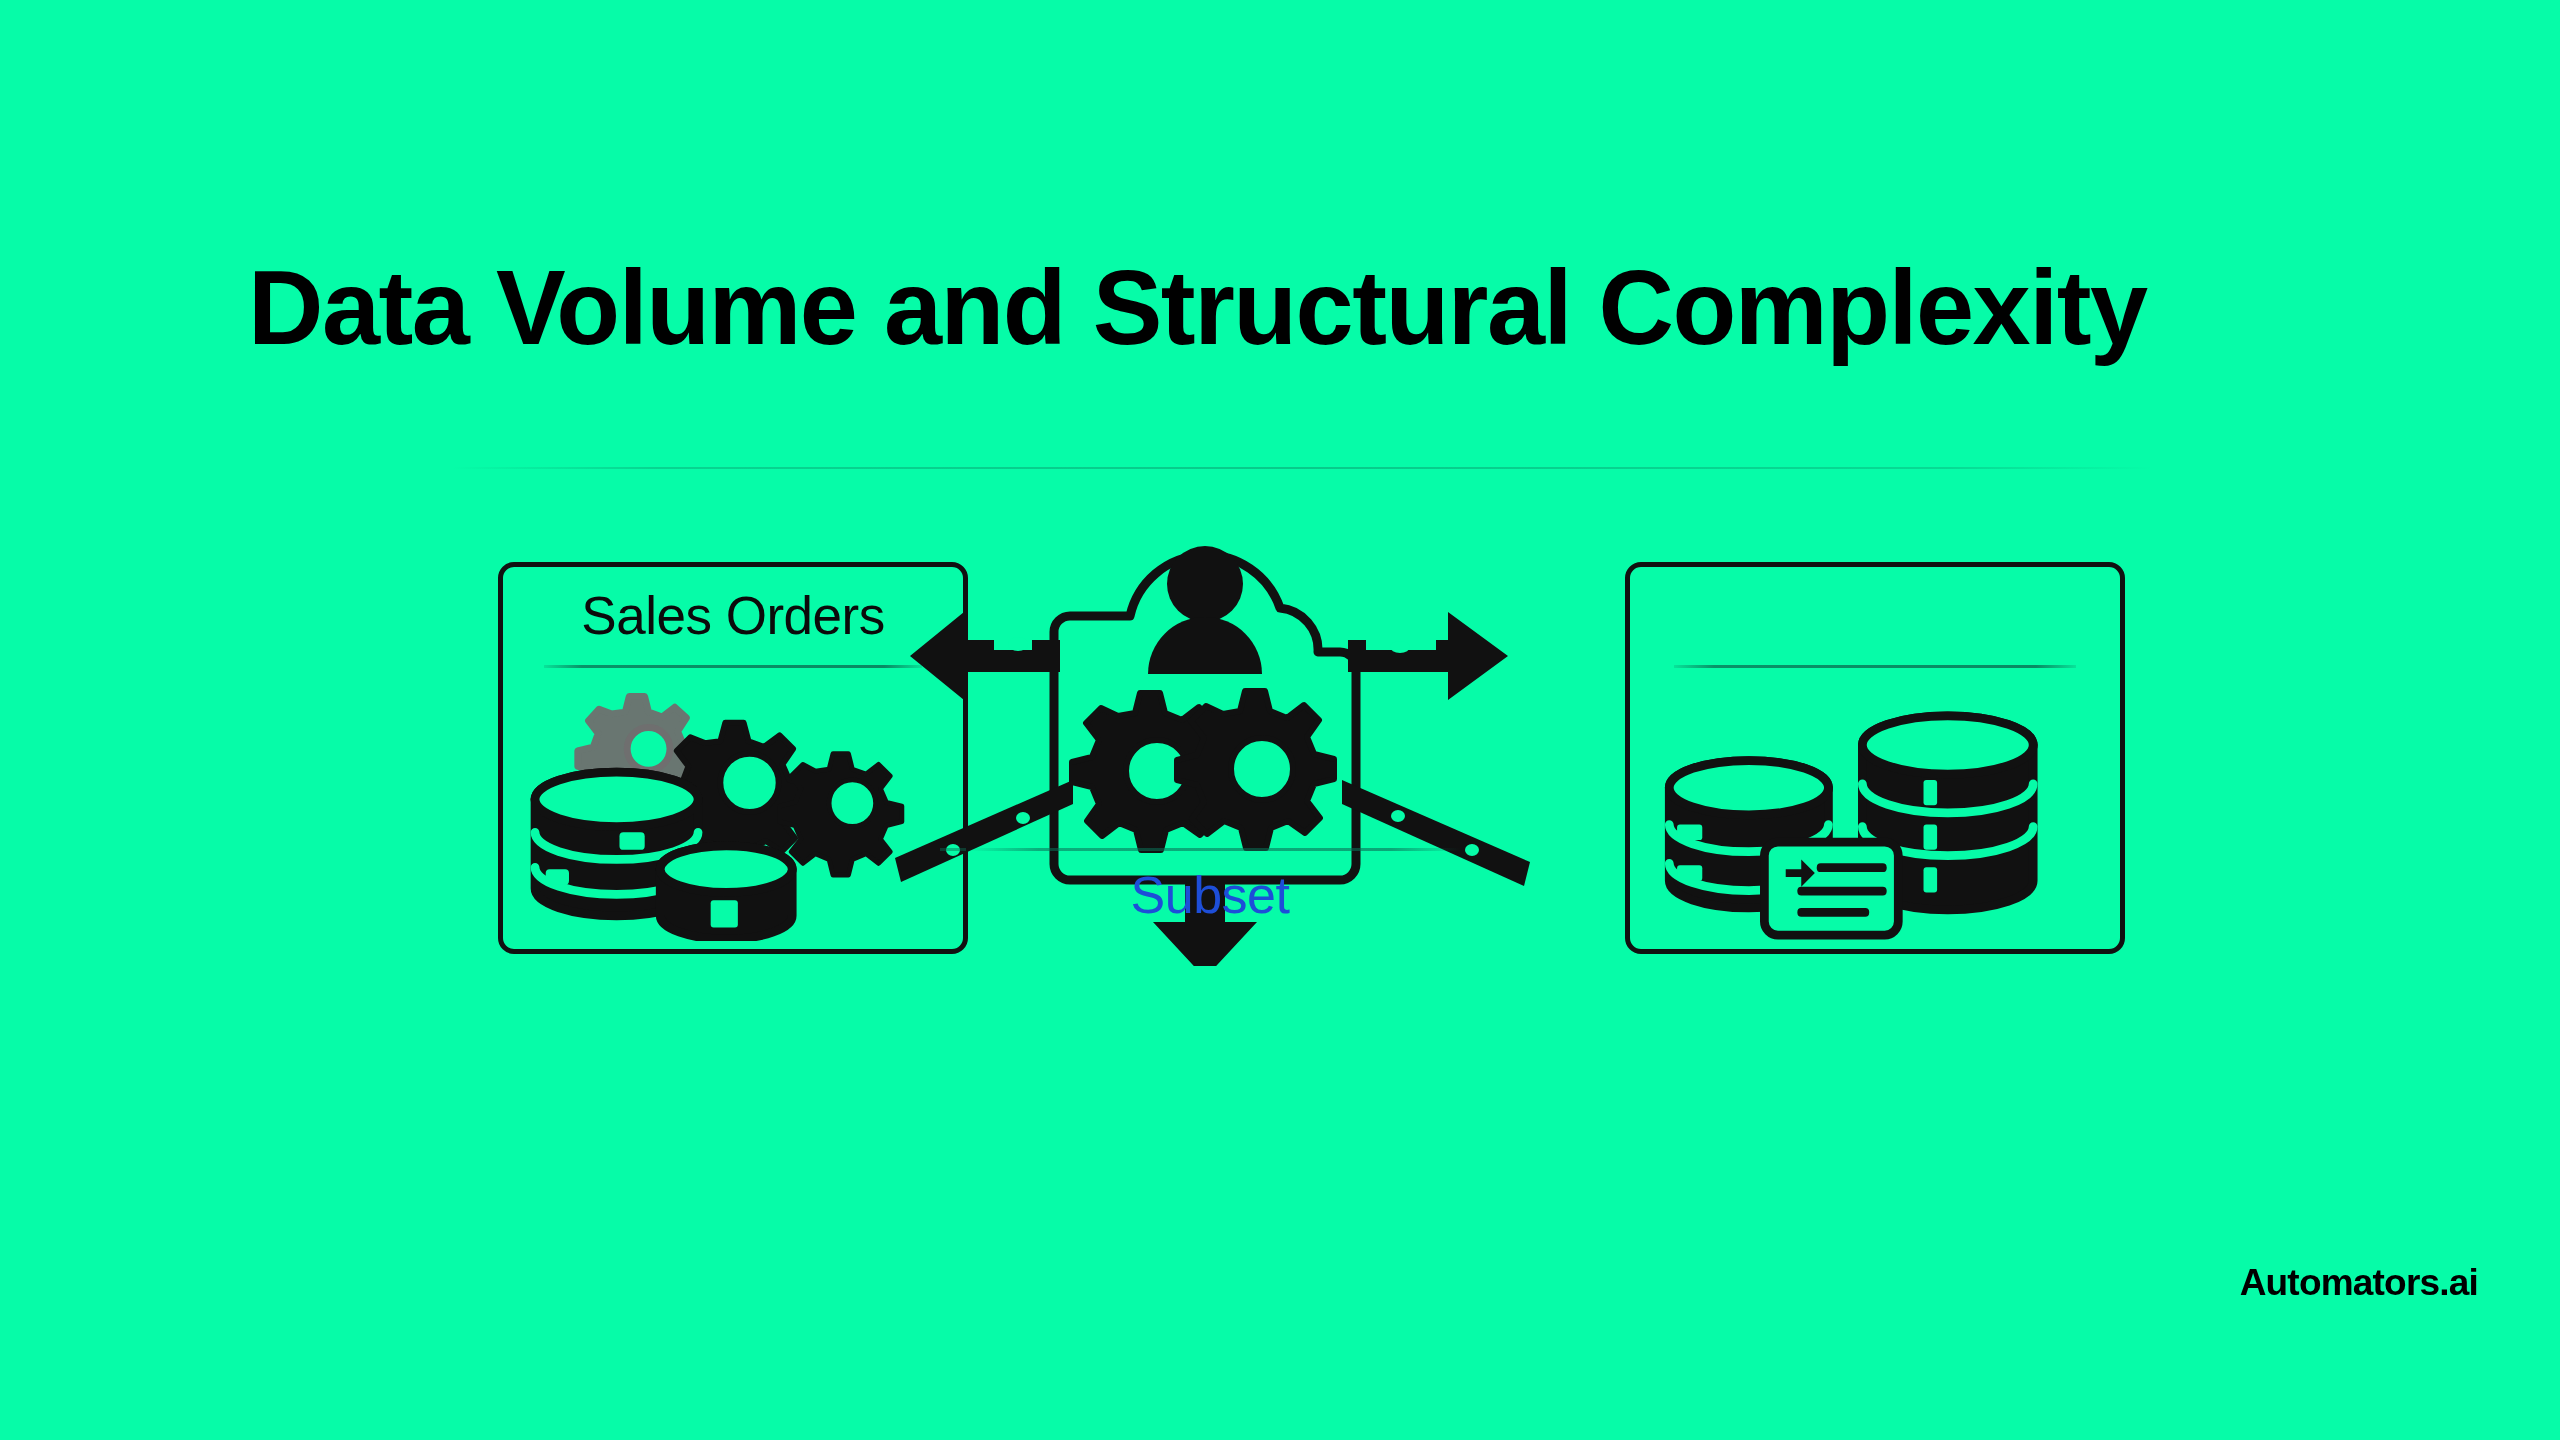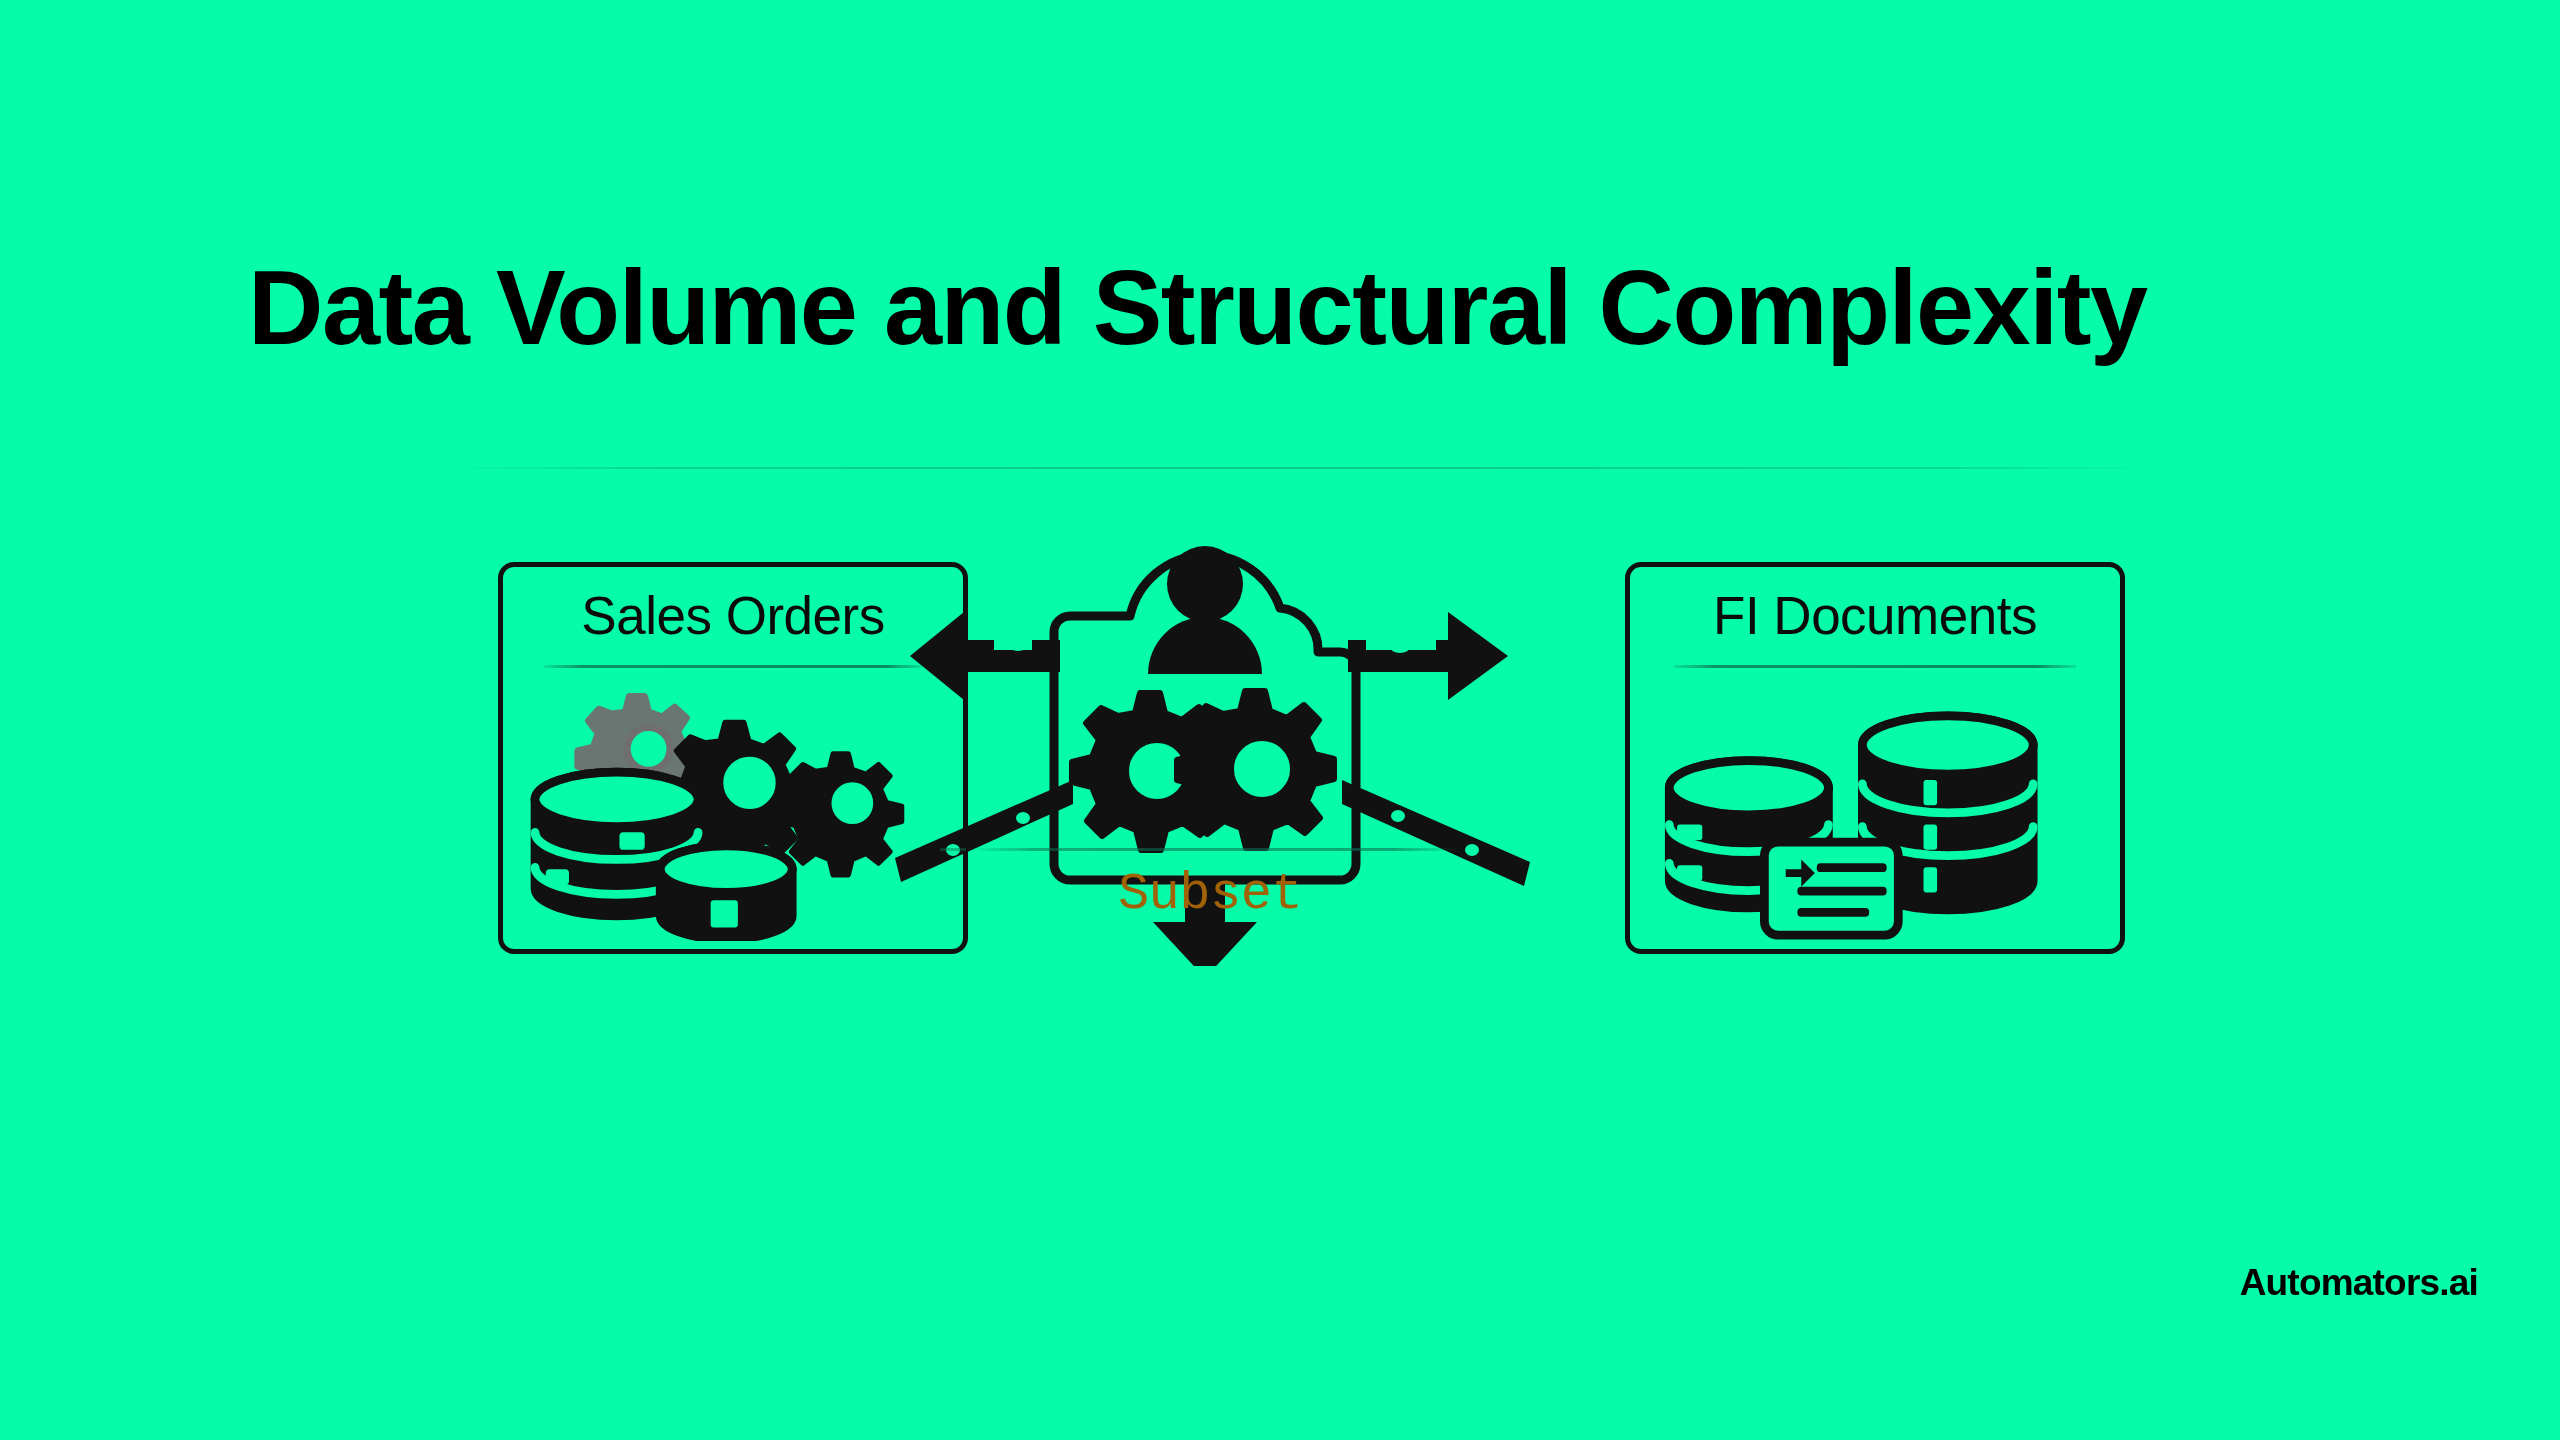--- a/index.html
+++ b/index.html
@@ -147,24 +147,24 @@
     width: 26px;
     height: 3px;
     background: rgba(10,110,85,0.45);
   }
   #subset-label {
     position: absolute;
     left: 560px;
     top: 425px;
     width: 420px;
     text-align: center;
-    font-family: Liberation Mono, monospace;
+    font-family: Liberation Sans, sans-serif;
     font-size: 52px;
     font-weight: 400;
-    color: #a16207;
+    color: #1d4ed8;
     letter-spacing: -0.5px;
     white-space: nowrap;
   }
 
   
   #brand {
     position: absolute;
     right: 82px;
     top: 1262px;
     font-family: "Liberation Sans", sans-serif;
@@ -306,21 +306,20 @@
           <ellipse cx="132" cy="72" rx="7" ry="6" fill="#06FCA8"></ellipse>
         </g>
       </svg>
     </div>
 
     <div id="subset-rule-tick"></div>
     <div id="subset-rule"></div>
     <div id="subset-label">Subset</div>
 
     <div class="panel" id="panel-fi">
-      <div class="panel-title">FI Documents</div>
       <div class="panel-rule"></div>
       <div class="panel-art">
         <svg viewBox="0 0 500 270" xmlns="http://www.w3.org/2000/svg">
           <g stroke-linejoin="round" stroke-linecap="round">
 
             <g>
               <ellipse cx="325" cy="68" rx="88" ry="30" fill="#06FCA8" stroke="#111" stroke-width="9"></ellipse>
               <path d="M237 68 v140 a88 30 0 0 0 176 0 v-140" fill="#111" stroke="#111" stroke-width="9"></path>
               <ellipse cx="325" cy="68" rx="88" ry="30" fill="#06FCA8" stroke="#111" stroke-width="9"></ellipse>
               <path d="M237 108 a88 30 0 0 0 176 0" fill="none" stroke="#06FCA8" stroke-width="9"></path>

